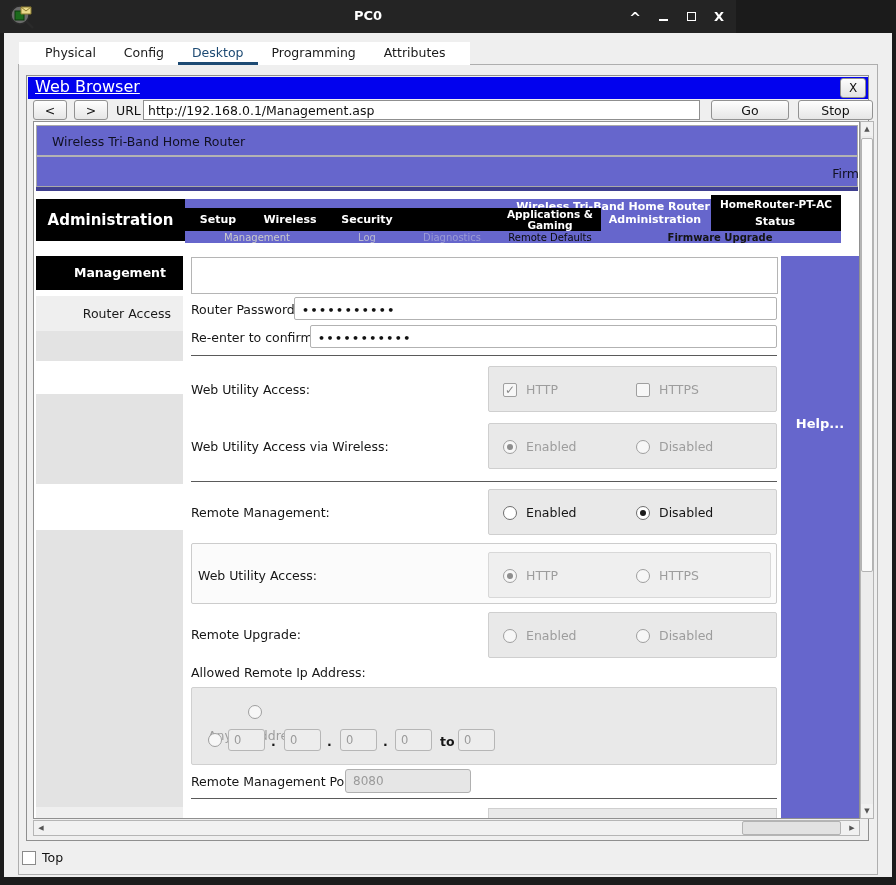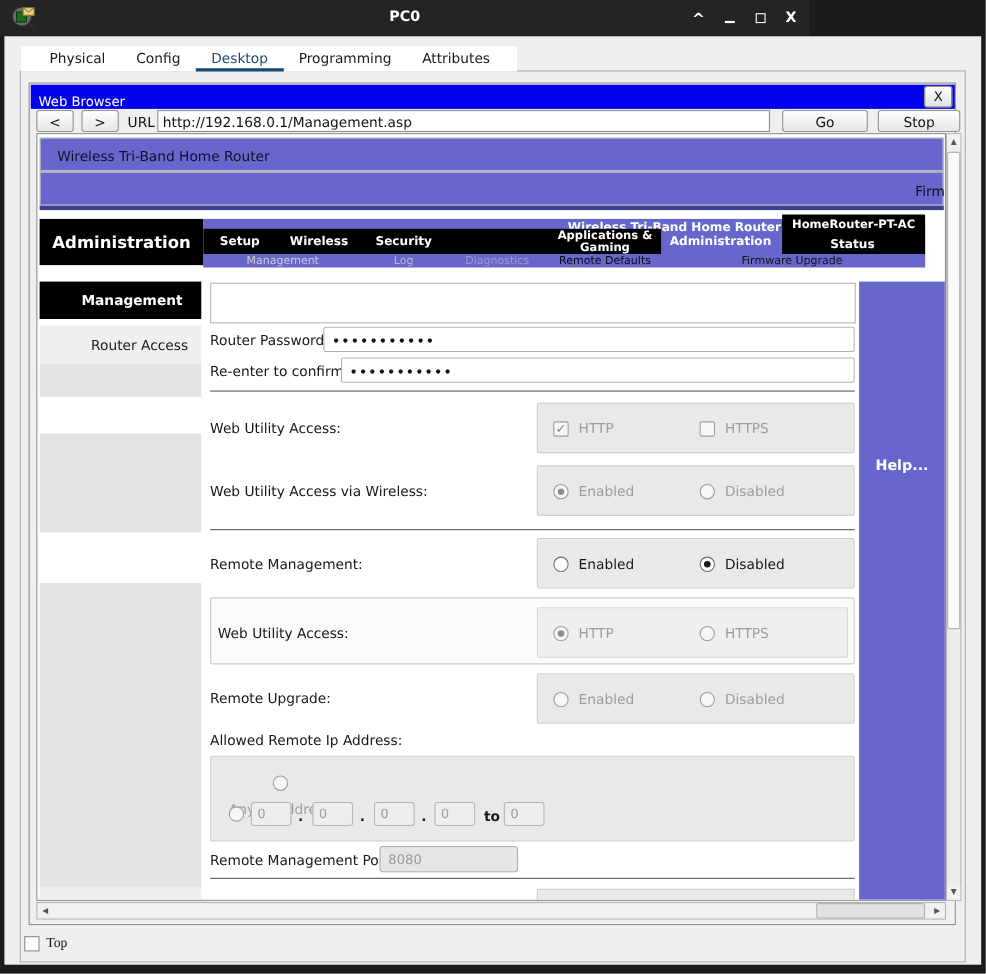--- a/index.html
+++ b/index.html
@@ -22,21 +22,21 @@
   .content-frame { position:absolute; left:14px; top:31px; width:860px; height:811px; border:1px solid #aeaeae; background:#efefef; }
 
   
   .tabbar { position:absolute; left:15px; top:9px; height:23px; background:#ffffff; display:flex; align-items:stretch; padding-left:12px; padding-right:10px; }
   .tab { font-size:12.5px; color:#1a1a1a; padding:0 14px; display:flex; align-items:center; border-bottom:3px solid transparent; cursor:default; }
   .tab.sel { color:#1d4a73; border-bottom:3px solid #1d4a73; }
 
   
   .browser { position:absolute; left:22px; top:42px; width:843px; height:766px; border:1px solid #8f8f8f; background:#efefef; }
   .bluebar { position:absolute; left:1px; top:1px; width:840px; height:22px; background:#0202ee; }
-  .bluebar-title { position:absolute; left:7px; top:8px; color:#fff; font-size:12px; }
+  .bluebar-title { position:absolute; left:7px; top:0; color:#fff; font-size:16px;text-decoration:underline; }
   .bluebar-x { position:absolute; right:2px; top:1px; width:26px; height:20px; background:linear-gradient(#fdfdfd,#e3e3e3); border:1px solid #8f8f8f; border-radius:3px; font-size:12px; display:flex; align-items:center; justify-content:center; color:#111; }
   .urlrow { position:absolute; left:1px; top:23px; width:840px; height:22px; }
   .btn { background:linear-gradient(#fefefe,#e6e6e6); border:1px solid #929292; border-radius:3px; font-size:12.5px; color:#111; display:flex; align-items:center; justify-content:center; }
   .btn-back { position:absolute; left:5px; top:1px; width:34px; height:20px; }
   .btn-fwd { position:absolute; left:46px; top:1px; width:34px; height:20px; }
   .url-label { position:absolute; left:88px; top:4px; font-size:12.5px; color:#111; }
   .url-input { position:absolute; left:115px; top:1px; width:557px; height:20px; border:1px solid #8f8f8f; background:#fff; font-size:12.5px; padding:0 4px; color:#111; font-family:"DejaVu Sans","Liberation Sans",sans-serif; }
   .btn-go { position:absolute; left:683px; top:1px; width:78px; height:20px; }
   .btn-stop { position:absolute; left:770px; top:1px; width:75px; height:20px; }
 
@@ -100,21 +100,21 @@
   
   .vscroll { position:absolute; left:833px; top:45px; width:14px; height:698px; background:#ececec; border:1px solid #b5b5b5; }
   .vs-btn { position:absolute; left:0; width:12px; height:14px; background:#f1f1f1; display:flex; align-items:center; justify-content:center; font-size:7px; color:#555; }
   .vs-thumb { position:absolute; left:0px; top:16px; width:12px; height:434px; background:#fafafa; border:1px solid #b3b3b3; border-radius:2px; }
   .hscroll { position:absolute; left:6px; top:744px; width:827px; height:16px; background:#f1f1f1; border:1px solid #b5b5b5; }
   .hs-btn { position:absolute; top:0; width:14px; height:14px; display:flex; align-items:center; justify-content:center; font-size:7px; color:#555; }
   .hs-thumb { position:absolute; left:708px; top:0px; width:99px; height:14px; background:#e2e2e2; border:1px solid #b3b3b3; border-radius:2px; }
 
   
   .top-check { position:absolute; left:18px; top:818px; width:14px; height:14px; background:#fff; border:1px solid #8a8a8a; }
-  .top-label { position:absolute; left:38px; top:817px; font-size:12.5px; color:#111;font-family:Liberation Serif, serif; }
+  .top-label { position:absolute; left:38px; top:817px; font-size:12.5px; color:#111; }
 </style>
 </head>
 <body>
 
 <div id="root">
 
   <div class="titlebar">
     <svg class="win-icon" viewBox="0 0 27 27">
       <circle cx="12" cy="12" r="9" fill="#6b6b6b" stroke="#2a2a2a" stroke-width="1.5"></circle>
       <rect x="7" y="8" width="9" height="9" fill="#1c6b1c" stroke="#0c3a0c"></rect>
@@ -187,21 +187,21 @@
           <span class="nav-item" style="left:182px; top:15px;">Security</span>
           <span class="nav-item wrap" style="left:267px; top:10px;margin-top:39px;">Access Restrictions</span>
           <span class="nav-item wrap" style="left:365px; top:10px;">Applications &amp; Gaming</span>
           <span class="nav-item" style="left:470px; top:15px;">Administration</span>
           <span class="nav-item" style="left:590px; top:17px;">Status</span>
           <div class="sub-strip">
             <span class="sub-item" style="left:72px; color:#cbcbcb;">Management</span>
             <span class="sub-item" style="left:182px; color:#b9b9cf;">Log</span>
             <span class="sub-item" style="left:267px; color:#9c9cd6;">Diagnostics</span>
             <span class="sub-item" style="left:365px; color:#0a0a0a;">Remote Defaults</span>
-            <span class="sub-item" style="left:535px; color:#141414;">Firmware Upgrade</span>
+            <span class="sub-item" style="left:535px; color:#141414;font-weight:bold;">Firmware Upgrade</span>
           </div>
         </div>
 
         <div class="vp side side-mgmt">Management</div>
         <div class="vp side side-item" style="top:174px; height:35px;">Router Access</div>
         <div class="vp side side-strip" style="top:209px; height:30px;"></div>
         <div class="vp side side-strip" style="top:272px; height:90px;"></div>
         <div class="vp side side-strip" style="top:408px; height:277px;"></div>
         <div class="vp side side-item" style="top:685px; height:11px;"></div>
 

